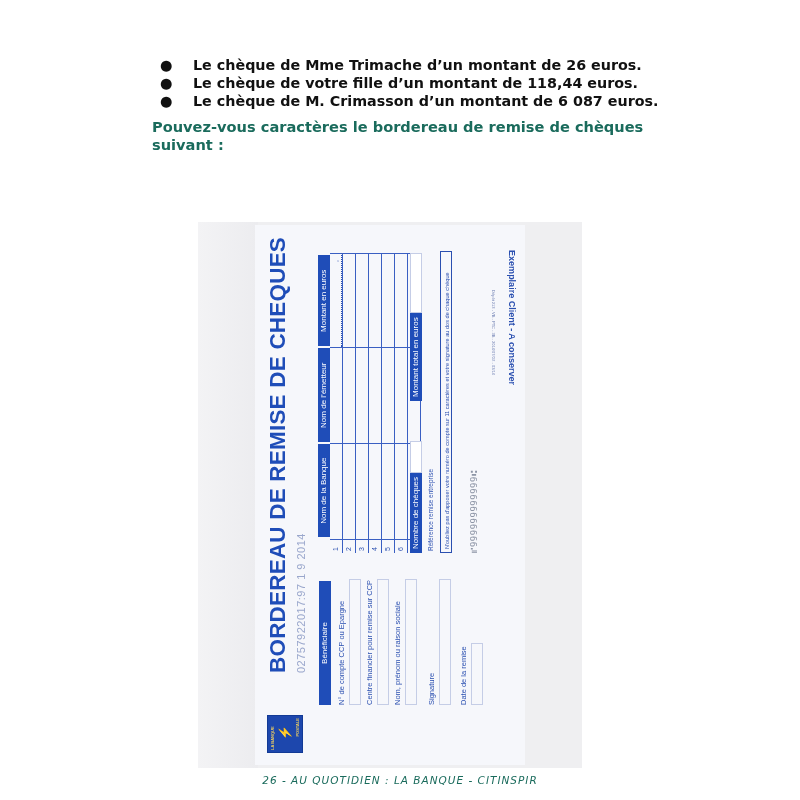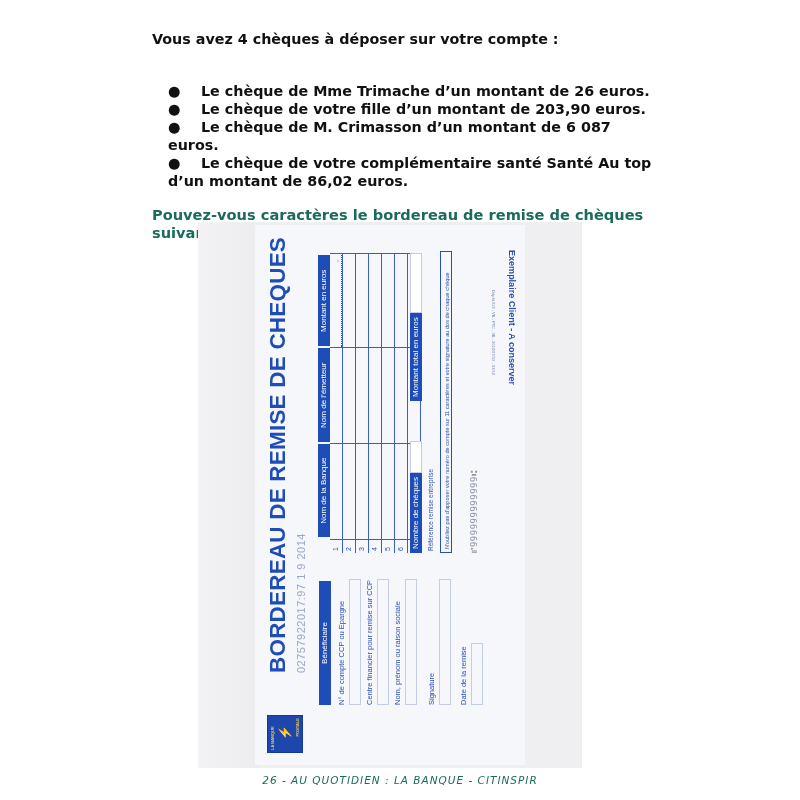--- a/index.html
+++ b/index.html
@@ -1,20 +1,20 @@
 <!DOCTYPE html>
 <html><head>
 <meta charset="utf-8">
 <style>
   html,body{margin:0;padding:0;background:#fff;}
   body{width:800px;height:800px;position:relative;overflow:hidden;font-family:"DejaVu Sans","Liberation Sans",sans-serif;}
   .intro{position:absolute;left:152px;top:30px;width:520px;color:#111;font-weight:bold;font-size:14.3px;line-height:18px;}
   .intro p{margin:0;}
   .intro .gap{height:18px;}
-  .bullet-list{margin:16px;padding:0;list-style:none;}
+  .bullet-list{margin:8px;padding:0;list-style:none;}
   .bullet-list li{position:relative;padding-left:0;}
   .bullet-list li .dot{display:inline-block;width:33px;}
   .question{color:#1a6b5c;margin-top:12px;font-size:14.6px;line-height:18px;}
   .photo{position:absolute;left:198px;top:222px;width:384px;height:546px;background:#efeff1;}
   .photo .shadow{position:absolute;left:0;top:0;width:60px;height:100%;background:linear-gradient(90deg,#f3f3f5,#ececef);}
   
   .form-wrap{position:absolute;left:255px;top:225px;width:270px;height:540px;}
   .form{position:absolute;left:0;top:540px;width:540px;height:270px;transform-origin:0 0;transform:rotate(-90deg);background:#f6f7fb;color:#2a4fb0;font-family:"Liberation Sans",sans-serif;}
   .form .title{position:absolute;left:92px;top:10px;font-size:22.5px;font-weight:bold;color:#1f4db8;letter-spacing:0.2px;}
   .form .serial{position:absolute;left:92px;top:40px;font-size:11px;color:#9aa7cc;letter-spacing:0.5px;}
@@ -42,27 +42,25 @@
   .note{position:absolute;left:212px;top:185px;width:302px;height:12px;border:1.5px solid #2a4fb0;font-size:5.6px;line-height:12px;padding-left:3px;box-sizing:border-box;color:#2a4fb0;white-space:nowrap;overflow:hidden;}
   .micr{position:absolute;left:212px;top:214px;font-size:9px;color:#8d95a6;letter-spacing:0.5px;font-family:"DejaVu Sans Mono",monospace;}
   .stub-text{position:absolute;left:300px;top:250px;font-size:9px;color:#2a4fb0;font-weight:bold;white-space:nowrap;}
   .stub-small{position:absolute;left:310px;top:237px;font-size:4px;color:#6a7bb0;white-space:nowrap;}
   .footer{position:absolute;left:0;width:800px;top:774px;text-align:center;color:#1a6b5c;font-style:italic;font-size:10.5px;letter-spacing:1px;font-family:"DejaVu Sans",sans-serif;}
 </style>
 </head>
 <body>
 
 <div class="intro">
-  <p>Vous avez 4 chèques à déposer sur votre compte :</p>
   <div class="gap"></div>
   <ul class="bullet-list">
     <li><span class="dot">●</span><span>Le chèque de Mme Trimache d’un montant de 26 euros.</span></li>
-    <li><span class="dot">●</span><span>Le chèque de votre fille d’un montant de 203,90 euros.</span></li>
+    <li><span class="dot">●</span><span>Le chèque de votre fille d’un montant de 118,44 euros.</span></li>
     <li><span class="dot">●</span><span>Le chèque de M. Crimasson d’un montant de 6 087 euros.</span></li>
-    <li><span class="dot">●</span><span>Le chèque de votre complémentaire santé Santé Au top d’un montant de 86,02 euros.</span></li>
   </ul>
   <p class="question">Pouvez-vous caractères le bordereau de remise de chèques suivant :</p>
 </div>
 
 <div class="photo">
     <div class="shadow"></div>
   </div>
 
 <div class="form-wrap">
   <div class="form">

